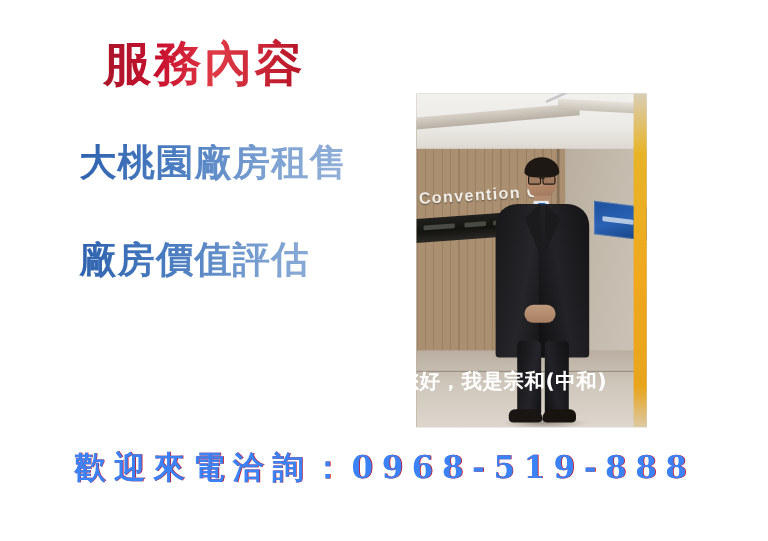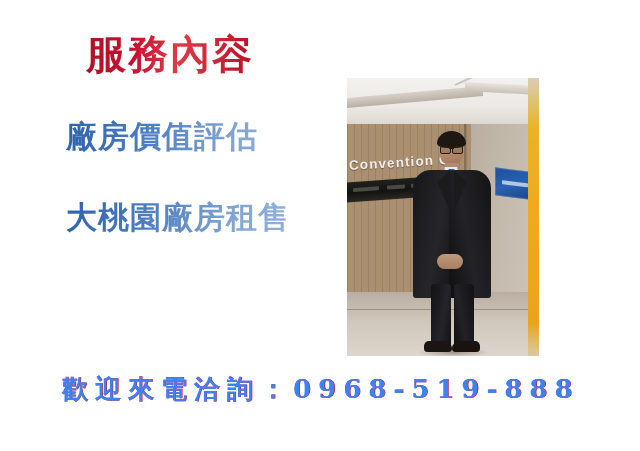--- a/index.html
+++ b/index.html
@@ -304,22 +304,22 @@
   }
 </style>
 </head>
 <body>
 
 <div id="slide">
 
   <div class="title">服務內容</div>
 
   <div class="bullets">
+    <div class="bullet">大桃園廠房租售</div>
     <div class="bullet">廠房價值評估</div>
-    <div class="bullet">大桃園廠房租售</div>
   </div>
 
   <div class="photo">
     <div class="photo-inner">
       <div class="wall-right"></div>
       <div class="wall-left"></div>
       <div class="corner"></div>
       <div class="ceiling">
         <div class="ceiling-streak"></div>
       </div>
@@ -359,16 +359,17 @@
         <div class="leg-l"></div>
         <div class="leg-r"></div>
         <div class="shoe-l"></div>
         <div class="shoe-r"></div>
       </div>
 
       <div class="yellow-strip"></div>
     </div>
   </div>
 
+  <div class="caption">您好，我是宗和(中和)</div>
 
   <div class="phone-line">歡迎來電洽詢：0968-519-888</div>
 
 </div>
 
 </body></html>

